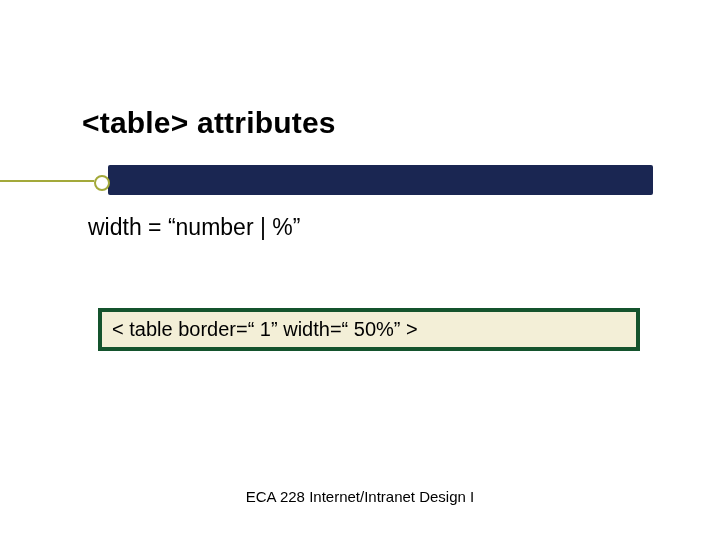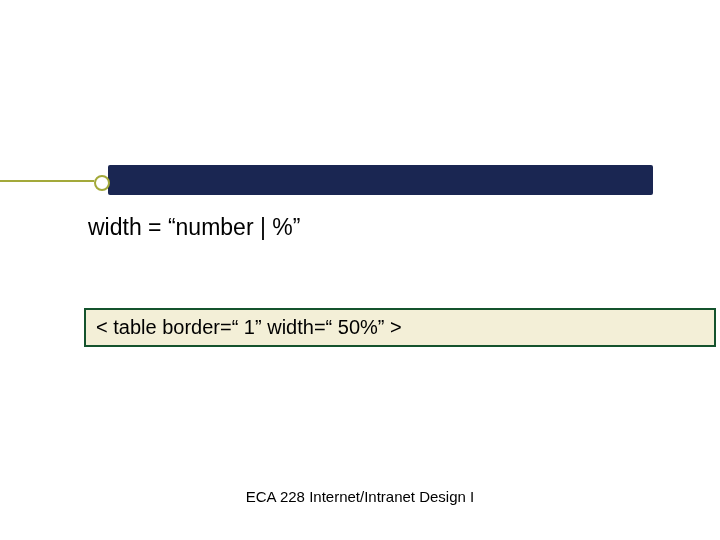--- a/index.html
+++ b/index.html
@@ -55,23 +55,23 @@
     left:88px;top:212px;
     font-size:23px;
     color:#000;
     line-height:1.35;
   }
   .body-text .indent{
     margin-left:22px;
   }
   .code-box{
     position:absolute;
-    left:84px;top:308px;
-    width:632px;
-    border:2px solid #14532d;
+    left:98px;top:308px;
+    width:542px;
+    border:4px solid #14532d;
     background:#f3efd7;
     padding:6px 10px;
     font-size:20px;
     color:#000;
     box-sizing:border-box;
   }
   .footer{
     position:absolute;
     left:0;right:0;
     top:488px;
@@ -81,20 +81,21 @@
   }
 </style>
 </head>
 <body>
 
 <div class="rule-bar"></div>
 <div class="bullet-line"></div>
 <div class="bullet-dot"></div>
 
 <div class="title-row">
+  <span class="title-main">&lt;table&gt; attributes</span>
 </div>
 
 <div class="body-text">
   <div>width = “number | %”</div>
 </div>
 
 <div class="code-box">
   <span>&lt; table border=“ 1” width=“ 50%” &gt;</span>
 </div>
 

